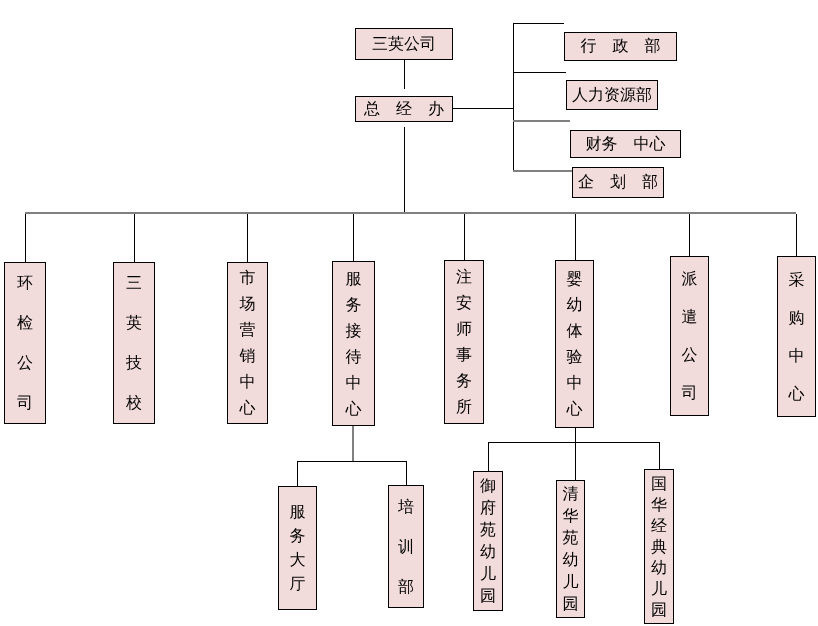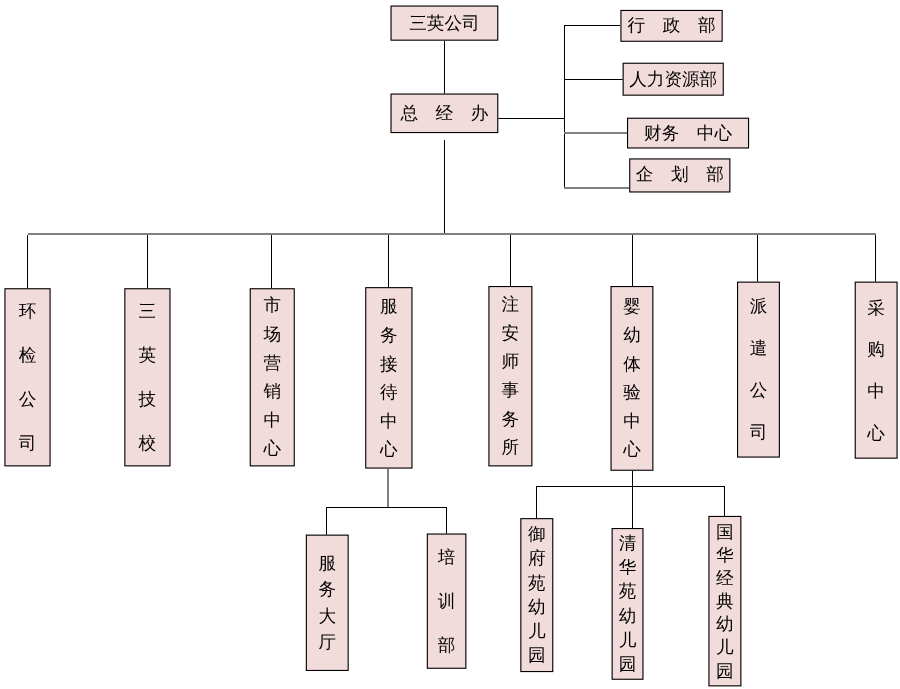--- a/index.html
+++ b/index.html
@@ -16,21 +16,21 @@
     position:absolute;
     background:#f2dcdb;
     border:1px solid #000000;
     box-sizing:border-box;
     display:flex;
     align-items:center;
     justify-content:center;
     font-size:16px;
     color:#000000;
   }
-  .node.h{white-space:nowrap;}
+  .node.h{white-space:nowrap;margin-top:23px;}
   .vt{display:block;white-space:pre-line;text-align:center;}
   .lh40{line-height:40px;}
   .lh38{line-height:38px;}
   .lh26{line-height:26px;}
   .lh24{line-height:24px;}
   .lh22{line-height:22px;}
   .lh21{line-height:21px;}
 </style>
 </head>
 <body>
@@ -68,23 +68,23 @@
     <line x1="406" y1="461" x2="406" y2="485" stroke="#000000" stroke-width="1"></line>
 
     <line x1="575" y1="428" x2="575" y2="480" stroke="#000000" stroke-width="1"></line>
     <line x1="488" y1="442" x2="659" y2="442" stroke="#000000" stroke-width="1"></line>
     <line x1="488" y1="442" x2="488" y2="471" stroke="#000000" stroke-width="1"></line>
     <line x1="659" y1="442" x2="659" y2="469" stroke="#000000" stroke-width="1"></line>
   </svg>
 
   <div class="node h" style="left:355px;top:5px;width:98px;height:32px;">三英公司</div>
 
-  <div class="node h" style="left:355px;top:85px;width:98px;height:36px;">总　经　办</div>
+  <div class="node h" style="left:355px;top:73px;width:98px;height:26px;">总　经　办</div>
 
-  <div class="node h" style="left:564px;top:9px;width:93px;height:29px;">行　政　部</div>
+  <div class="node h" style="left:564px;top:9px;width:113px;height:29px;">行　政　部</div>
   <div class="node h" style="left:566px;top:57px;width:92px;height:30px;">人力资源部</div>
   <div class="node h" style="left:570px;top:107px;width:111px;height:28px;">财务　中心</div>
   <div class="node h" style="left:572px;top:144px;width:92px;height:31px;">企　划　部</div>
 
   <div class="node v" style="left:4px;top:262px;width:42px;height:162px;">
     <span class="vt lh40">环
 检
 公
 司</span>
   </div>

